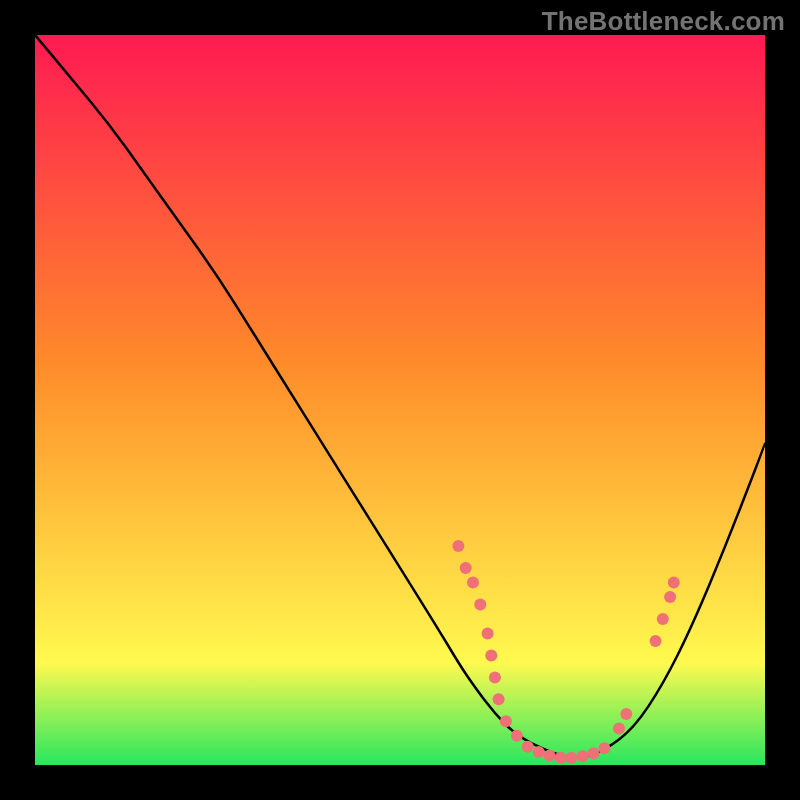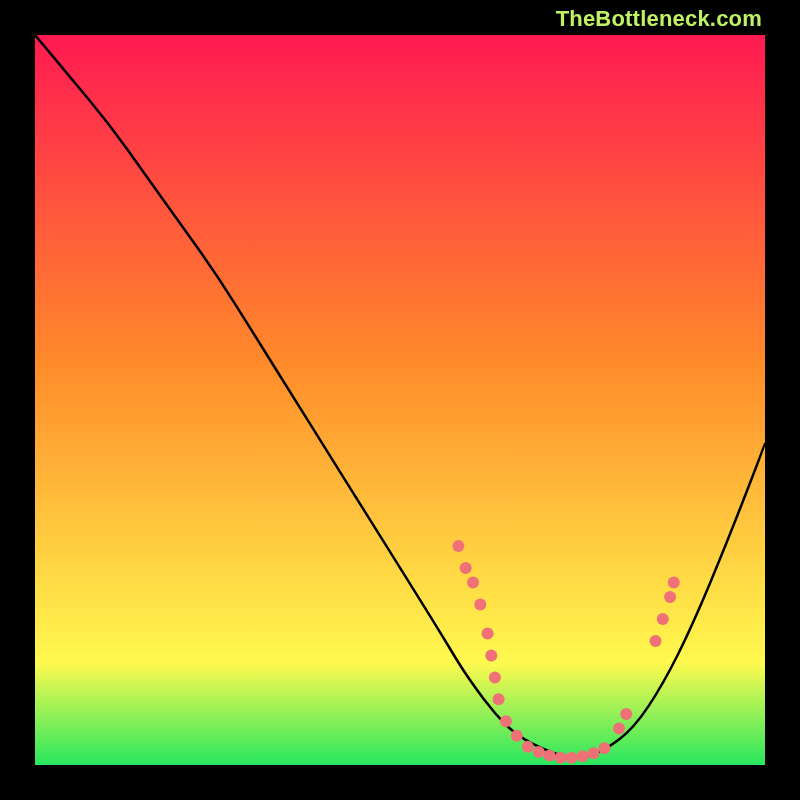--- a/index.html
+++ b/index.html
@@ -22,25 +22,25 @@
   .gradient {
     position: absolute;
     left: 0;
     top: 0;
     width: 100%;
     height: 100%;
   }
   .watermark {
     position: absolute;
     top: 6px;
-    right: 38px;
+    right: 15px;
     font-family: Arial, Helvetica, sans-serif;
-    font-size: 22px;
+    font-size: 26px;
     font-weight: 600;
-    color: #bef264;
+    color: #737373;
     letter-spacing: 0.2px;
   }
   svg.curve {
     position: absolute;
     left: 0;
     top: 0;
     width: 100%;
     height: 100%;
   }
 </style>

